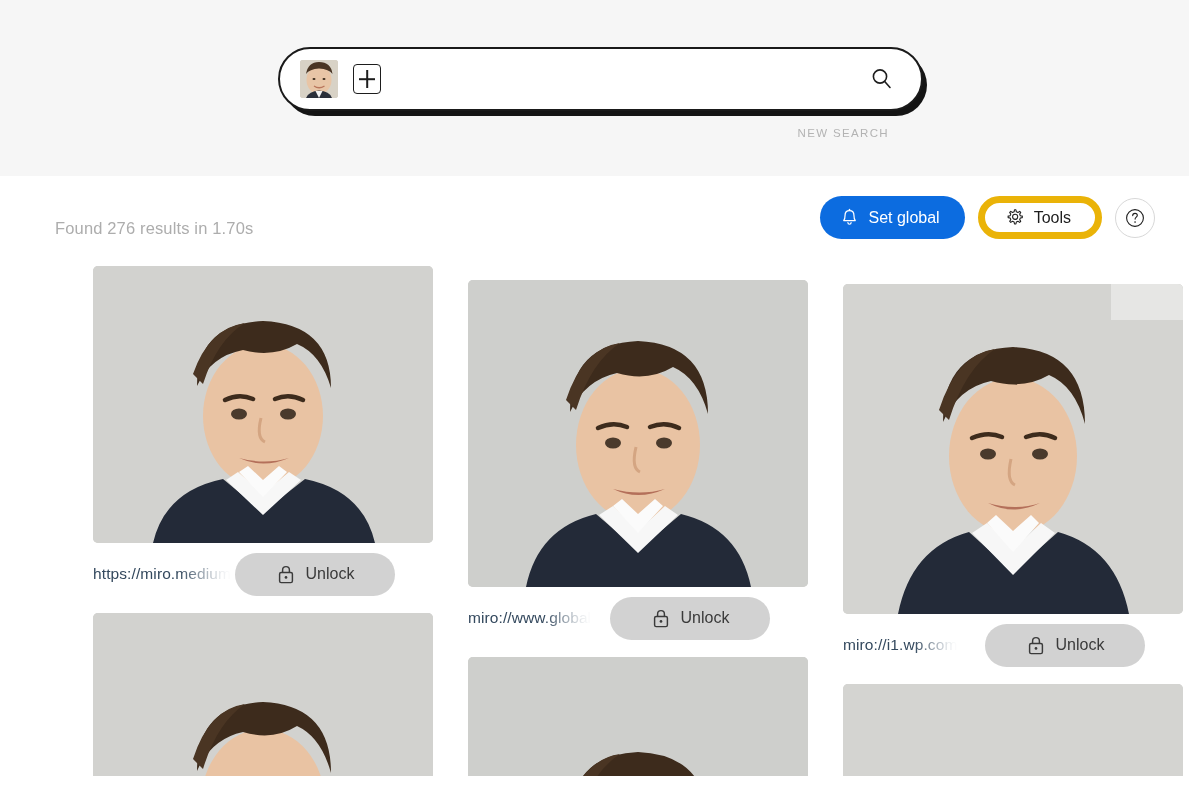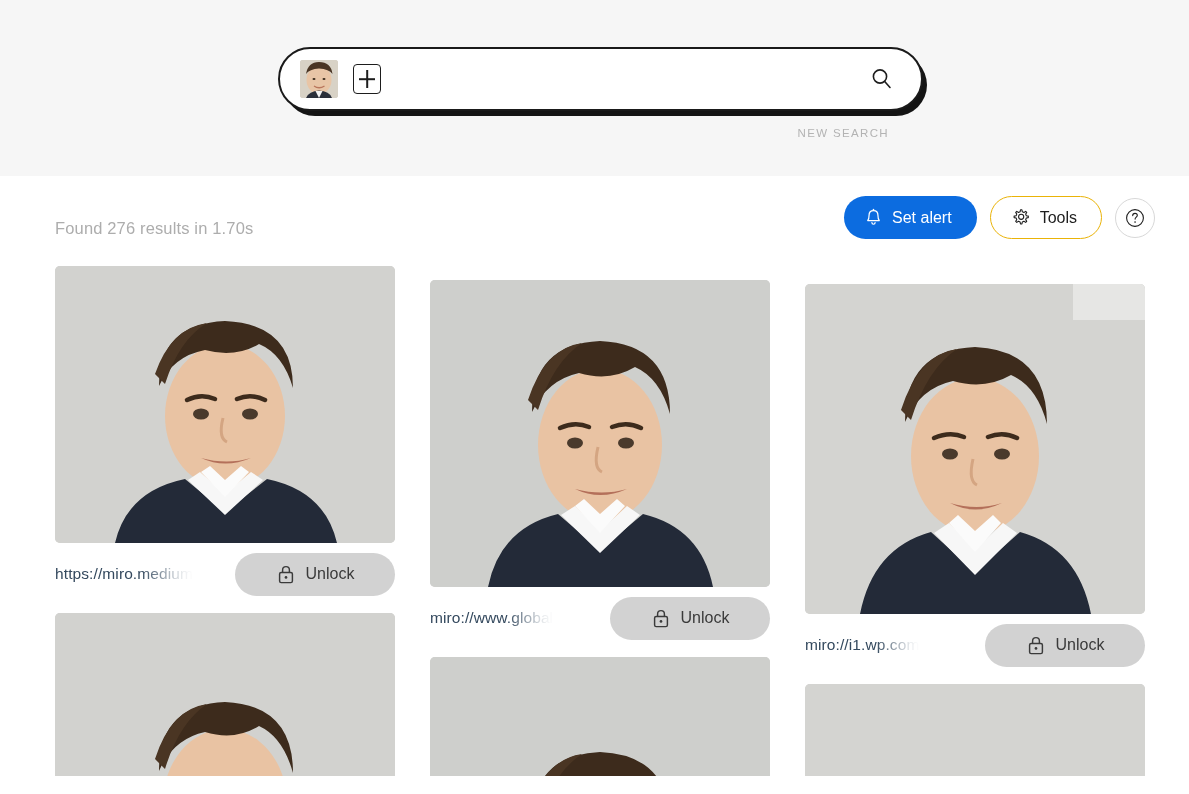--- a/index.html
+++ b/index.html
@@ -145,21 +145,21 @@
 
   .btn-primary {
     background: #0c6ce0;
     color: #ffffff;
     padding: 0 25px 0 20px;
   }
 
   .btn-outline {
     background: #ffffff;
     color: #1d1d1d;
-    border: 1px solid #eab308;
+    border: 7px solid #eab308;
     padding: 0 24px 0 19px;
   }
 
   .btn-icon-round {
     width: 40px; height: 40px;
     border-radius: 50%;
     background: #ffffff;
     border: 1px solid #d8d8d8;
     display: inline-flex;
     align-items: center;
@@ -182,21 +182,21 @@
     position: relative;
     width: 1155px;
     margin-left: 55px;
     display: grid;
     grid-template-columns: 340px 340px 340px;
     column-gap: 35px;
   }
 
   .col { display: flex; flex-direction: column; }
 
-  .card { margin-bottom: 8px; }
+  .card { margin-bottom: 8px; margin-left: 38px; }
 
   .thumb {
     width: 340px;
     border-radius: 5px;
     overflow: hidden;
     background: #d3d3d0;
     position: relative;
     display: block;
     cursor: pointer;
   }
@@ -298,21 +298,21 @@
     <div class="results-count">Found 276 results in 1.70s</div>
 
     <div class="actions">
 
       <button class="btn btn-primary">
         <svg width="19" height="19" viewBox="0 0 20 20">
           <path d="M10 2.6 V1.4" stroke="#fff" stroke-width="1.3" stroke-linecap="round"></path>
           <path d="M10 2.7 C6.8 2.7 5.3 5 5.3 7.8 C5.3 11.6 3.9 13.2 3.9 13.2 H16.1 C16.1 13.2 14.7 11.6 14.7 7.8 C14.7 5 13.2 2.7 10 2.7 Z" fill="none" stroke="#fff" stroke-width="1.3" stroke-linejoin="round"></path>
           <path d="M8.3 15.3 C8.3 16.4 9.05 17.1 10 17.1 C10.95 17.1 11.7 16.4 11.7 15.3" fill="none" stroke="#fff" stroke-width="1.3" stroke-linecap="round"></path>
         </svg>
-        <span>Set alert</span>
+        <span>Set global</span>
       </button>
 
 
       <button class="btn btn-outline">
         <svg width="21" height="21" viewBox="0 0 22 22">
           <path d="M11 2.2 L12.5 2.2 L12.9 4.3 L14.6 5.0 L16.4 3.9 L17.5 5.0 L16.4 6.8 L17.1 8.5 L19.2 8.9 L19.2 10.4
                    L17.1 10.8 L16.4 12.5 L17.5 14.3 L16.4 15.4 L14.6 14.3 L12.9 15.0 L12.5 17.1 L11 17.1 L10.6 15.0
                    L8.9 14.3 L7.1 15.4 L6.0 14.3 L7.1 12.5 L6.4 10.8 L4.3 10.4 L4.3 8.9 L6.4 8.5 L7.1 6.8 L6.0 5.0
                    L7.1 3.9 L8.9 5.0 L10.6 4.3 Z" fill="none" stroke="#1d1d1d" stroke-width="1.15" stroke-linejoin="round" transform="translate(0,0.7)"></path>
           <circle cx="11.7" cy="10.3" r="2.7" fill="none" stroke="#1d1d1d" stroke-width="1.15"></circle>

